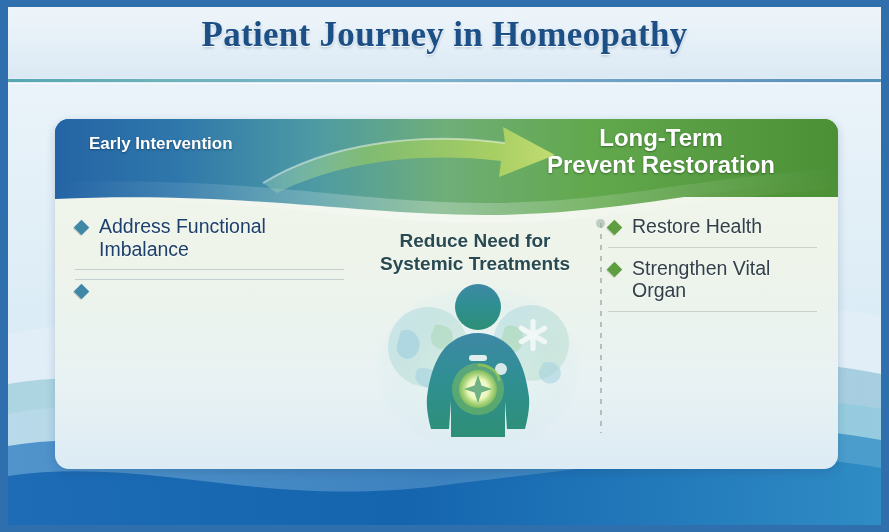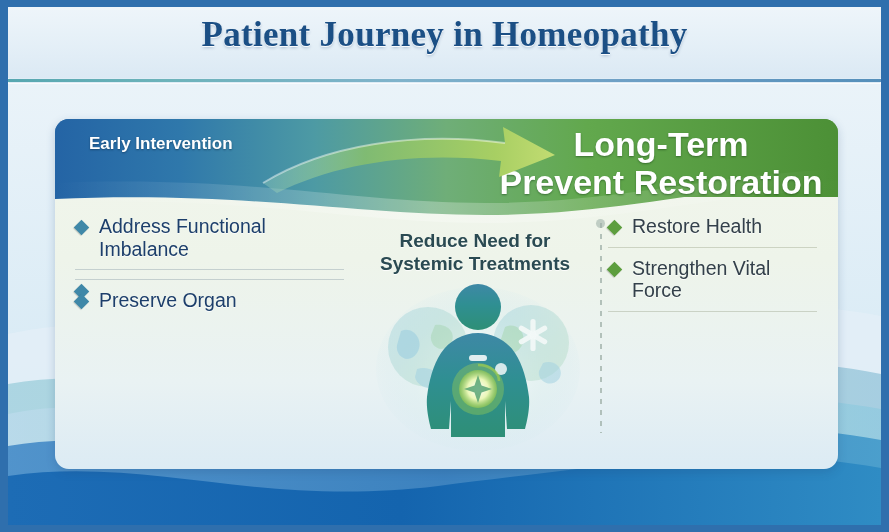--- a/index.html
+++ b/index.html
@@ -57,21 +57,21 @@
   }
   .hdr-left{
     position:absolute;left:22px;top:16px;width:300px;
     font-size:17px;font-weight:bold;color:#ffffff;
     text-shadow:0 1px 2px rgba(10,40,70,.55);
     line-height:1.08;
     margin-left:12px;
   }
   .hdr-right{
     position:absolute;right:12px;top:6px;width:330px;text-align:center;
-    font-size:34px;font-weight:bold;color:#ffffff;
+    font-size:24px;font-weight:bold;color:#ffffff;
     text-shadow:0 1px 2px rgba(20,60,20,.5);
     line-height:1.12;
   }
   .hdr-right .l2{display:block;}
 
   .arrow-wrap{position:absolute;left:200px;top:2px;width:360px;height:80px;}
 
   
   .col{position:absolute;top:96px;}
   .col-left{left:18px;width:275px;}
@@ -208,24 +208,20 @@
       <div class="col col-left">
         <div class="bullet">
           <span class="dia"></span>
           <span class="btxt">Address Functional Imbalance</span>
         </div>
         <div class="sep"></div>
         <div class="bullet">
           <span class="dia"></span>
         </div>
         <div class="sep"></div>
-        <div class="bullet">
-          <span class="dia"></span>
-          <span class="btxt">Preserve Organ</span>
-        </div>
       </div>
 
       <div class="center-text">
         <span>Reduce Need for</span>
         <span class="l2">Systemic Treatments</span>
       </div>
 
       <div class="dash-dot"></div>
       <div class="dash-line"></div>
 
@@ -292,20 +288,20 @@
       </div>
 
       <div class="col col-right">
         <div class="bullet">
           <span class="dia"></span>
           <span class="btxt">Restore Health</span>
         </div>
         <div class="sep g"></div>
         <div class="bullet">
           <span class="dia"></span>
-          <span class="btxt">Strengthen Vital Force</span>
+          <span class="btxt">Strengthen Vital Organ</span>
         </div>
         <div class="sep g"></div>
       </div>
 
     </div>
   </div>
 </div>
 
 </body></html>

